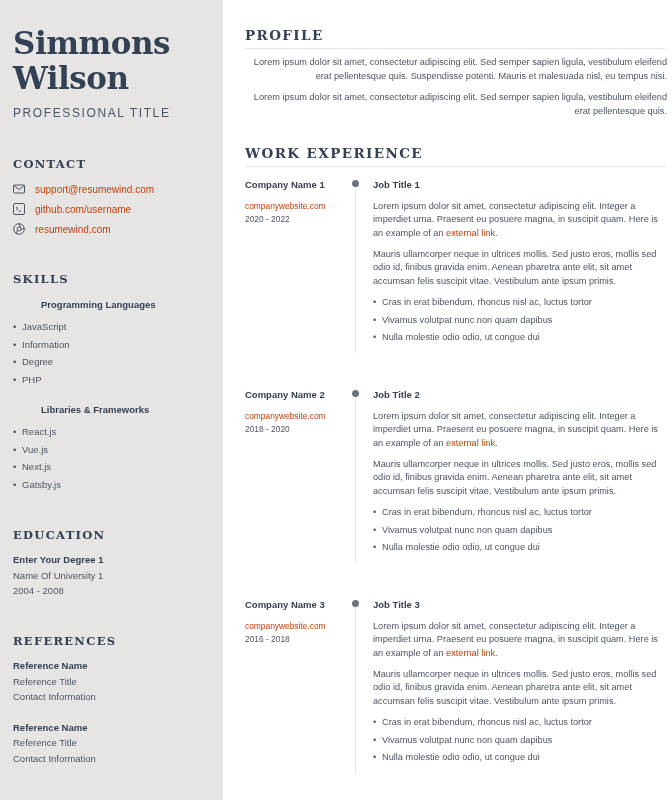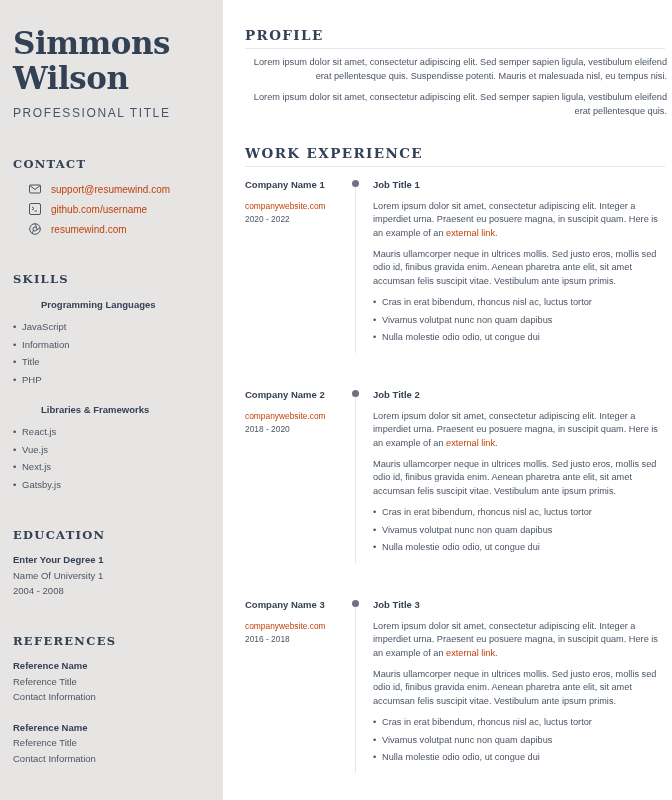--- a/index.html
+++ b/index.html
@@ -18,21 +18,21 @@
     position: absolute; left: 13px; top: 106px;
     font-size: 12px; letter-spacing: 1.6px; color: #475569;
   }
   .side-h {
     position: absolute; left: 13px;
     font-family: "DejaVu Serif", serif; font-weight: bold;
     font-size: 11.5px; letter-spacing: 1.3px; color: #334155;
   }
   .contact-row {
     position: absolute; left: 13px; display: flex; align-items: flex-end;
-    font-size: 10px; color: #c2410c; margin-left: 16px;
+    font-size: 10px; color: #c2410c;
   }
   .contact-row .ic { width: 12px; height: 12px; margin-right: 10px; color: #4b5563; display: inline-flex; }
   .contact-row .ic svg { width: 12px; height: 12px; }
   .sub-h { position: absolute; left: 13px; font-size: 9.5px; font-weight: bold; color: #334155; padding-left: 28px; }
   .bullet-item { position: absolute; left: 13px; font-size: 9.5px; color: #4b5563; }
   .bullet-item::before { content: "•"; display: inline-block; width: 9px; color: #4b5563; }
   .plain { position: absolute; left: 13px; font-size: 9.5px; color: #4b5563; }
   .plain.bold { font-weight: bold; color: #334155; }
 
   .main { position: absolute; left: 245px; top: 0; width: 420px; height: 800px; }
@@ -93,21 +93,21 @@
           <path d="M6 0.8 L7.7 4.8 M11 5 L7.9 6.8 M3 10.3 L4.5 7.2"></path>
         </svg>
     </span>
     <span>resumewind.com</span>
   </div>
 
   <div class="side-h" style="top:272px">SKILLS</div>
   <div class="sub-h" style="top:299px">Programming Languages</div>
   <div class="bullet-item" style="top:321px">JavaScript</div>
   <div class="bullet-item" style="top:339px">Information</div>
-  <div class="bullet-item" style="top:356px">Title</div>
+  <div class="bullet-item" style="top:356px">Degree</div>
   <div class="bullet-item" style="top:374px">PHP</div>
   <div class="sub-h" style="top:404px">Libraries &amp; Frameworks</div>
   <div class="bullet-item" style="top:426px">React.js</div>
   <div class="bullet-item" style="top:444px">Vue.js</div>
   <div class="bullet-item" style="top:461px">Next.js</div>
   <div class="bullet-item" style="top:479px">Gatsby.js</div>
 
   <div class="side-h" style="top:528px">EDUCATION</div>
   <div class="plain bold" style="top:554px">Enter Your Degree 1</div>
   <div class="plain" style="top:570px">Name Of University 1</div>

